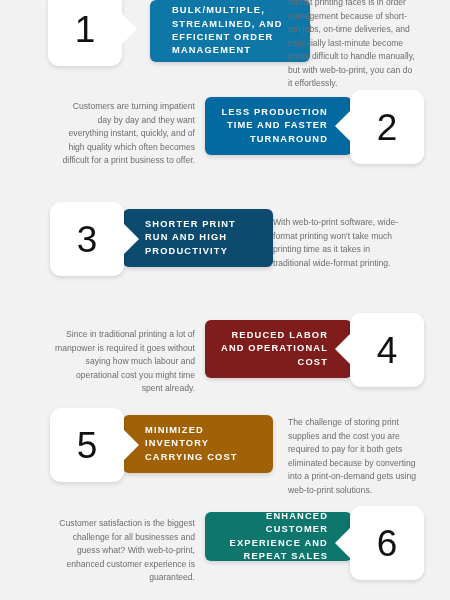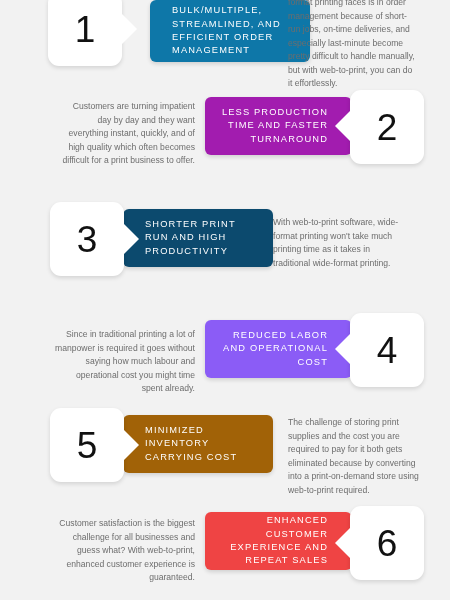--- a/index.html
+++ b/index.html
@@ -60,21 +60,21 @@
     height: 58px;
     border-radius: 6px;
     box-shadow: 0 2px 4px rgba(0,0,0,0.14);
     display: flex;
     align-items: center;
     z-index: 1;
   }
   .bar .bar-text {
     font-family: "Liberation Sans", sans-serif;
     font-size: 9.3px;
-    font-weight: 400;
+    font-weight: 700;
     letter-spacing: 1.15px;
     line-height: 1.45;
     color: #ffffff;
     text-transform: uppercase;
     white-space: pre-line;
   }
   .bar.align-left .bar-text {
     text-align: left;
     padding-left: 22px;
     padding-right: 8px;
@@ -129,21 +129,21 @@
 MANAGEMENT</span>
     </div>
     <div class="num-card" style="left: 48px; top: 22px; background: rgb(255, 255, 255);">
       <span class="num" style="color: rgb(17, 17, 17);">1</span>
     </div>
     <div class="notch point-right" style="left:122px; top:44px;"></div>
     <div class="body-text align-left" style="left: 288px; top: 26px; width: 130px; color: rgb(109, 109, 109);">format printing faces is in order management because of short-run jobs, on-time deliveries, and especially last-minute become pretty difficult to handle manually, but with web-to-print, you can do it effortlessly.</div>
   </div>
 
   <div class="row" style="top:97px;">
-    <div class="bar align-right" style="left: 205px; width: 147px; top: 0px; background: #a21caf;">
+    <div class="bar align-right" style="left: 205px; width: 147px; top: 0px; background: #0369a1;">
       <span class="bar-text">LESS PRODUCTION
 TIME AND FASTER
 TURNAROUND</span>
     </div>
     <div class="num-card" style="left: 350px; top: -7px; background: rgb(255, 255, 255);">
       <span class="num" style="color: rgb(17, 17, 17);">2</span>
     </div>
     <div class="notch point-left" style="left:335px; top:14px;"></div>
     <div class="body-text align-right" style="left: 60px; top: 3px; width: 135px; color: rgb(109, 109, 109);">Customers are turning impatient day by day and they want everything instant, quickly, and of high quality which often becomes difficult for a print business to offer.</div>
   </div>
@@ -155,21 +155,21 @@
 PRODUCTIVITY</span>
     </div>
     <div class="num-card" style="left: 50px; top: 0px; background: rgb(255, 255, 255);">
       <span class="num" style="color: rgb(17, 17, 17);">3</span>
     </div>
     <div class="notch point-right" style="left:124px; top:22px;"></div>
     <div class="body-text align-left" style="left: 273px; top: 14px; width: 135px; color: rgb(109, 109, 109);">With web-to-print software, wide-format printing won't take much printing time as it takes in traditional wide-format printing.</div>
   </div>
 
   <div class="row" style="top:320px;">
-    <div class="bar align-right" style="left: 205px; width: 147px; top: 0px; background: #8b5cf6;">
+    <div class="bar align-right" style="left: 205px; width: 147px; top: 0px; background: #7f1d1d;">
       <span class="bar-text">REDUCED LABOR
 AND OPERATIONAL
 COST</span>
     </div>
     <div class="num-card" style="left: 350px; top: -7px; background: rgb(255, 255, 255);">
       <span class="num" style="color: rgb(17, 17, 17);">4</span>
     </div>
     <div class="notch point-left" style="left:335px; top:14px;"></div>
     <div class="body-text align-right" style="left: 55px; top: 8px; width: 140px; color: rgb(109, 109, 109);">Since in traditional printing a lot of manpower is required it goes without saying how much labour and operational cost you might time spent already.</div>
   </div>
@@ -177,25 +177,25 @@
   <div class="row" style="top:408px;">
     <div class="bar align-left" style="left: 123px; width: 150px; top: 7px; background: #a16207;">
       <span class="bar-text">MINIMIZED
 INVENTORY
 CARRYING COST</span>
     </div>
     <div class="num-card" style="left: 50px; top: 0px; background: rgb(255, 255, 255);">
       <span class="num" style="color: rgb(17, 17, 17);">5</span>
     </div>
     <div class="notch point-right" style="left:124px; top:22px;"></div>
-    <div class="body-text align-left" style="left: 288px; top: 8px; width: 140px; color: rgb(109, 109, 109);">The challenge of storing print supplies and the cost you are required to pay for it both gets eliminated because by converting into a print-on-demand store using web-to-print required.</div>
+    <div class="body-text align-left" style="left: 288px; top: 8px; width: 140px; color: rgb(109, 109, 109);">The challenge of storing print supplies and the cost you are required to pay for it both gets eliminated because by converting into a print-on-demand gets using web-to-print solutions.</div>
   </div>
 
   <div class="row" style="top:512px;">
-    <div class="bar align-right" style="left: 205px; width: 147px; top: 0px; height: 58px; background: #ef4444;">
+    <div class="bar align-right" style="left: 205px; width: 147px; top: 0px; height: 49px; background: #0f766e;">
       <span class="bar-text">ENHANCED
 CUSTOMER
 EXPERIENCE AND
 REPEAT SALES</span>
     </div>
     <div class="num-card" style="left: 350px; top: -6px; background: rgb(255, 255, 255);">
       <span class="num" style="color: rgb(17, 17, 17);">6</span>
     </div>
     <div class="notch point-left" style="left:335px; top:16px;"></div>
     <div class="body-text align-right" style="left: 55px; top: 5px; width: 140px; color: rgb(109, 109, 109);">Customer satisfaction is the biggest challenge for all businesses and guess what? With web-to-print, enhanced customer experience is guaranteed.</div>

